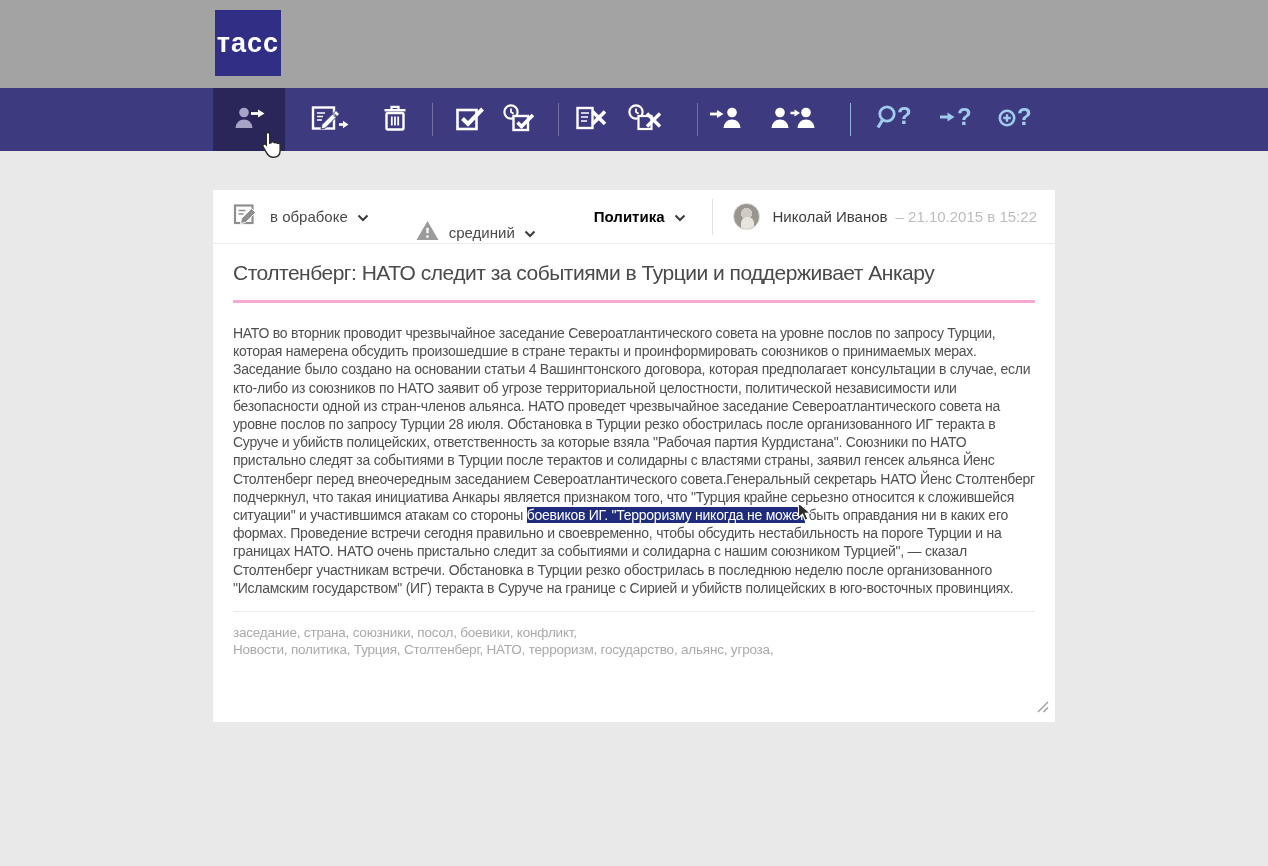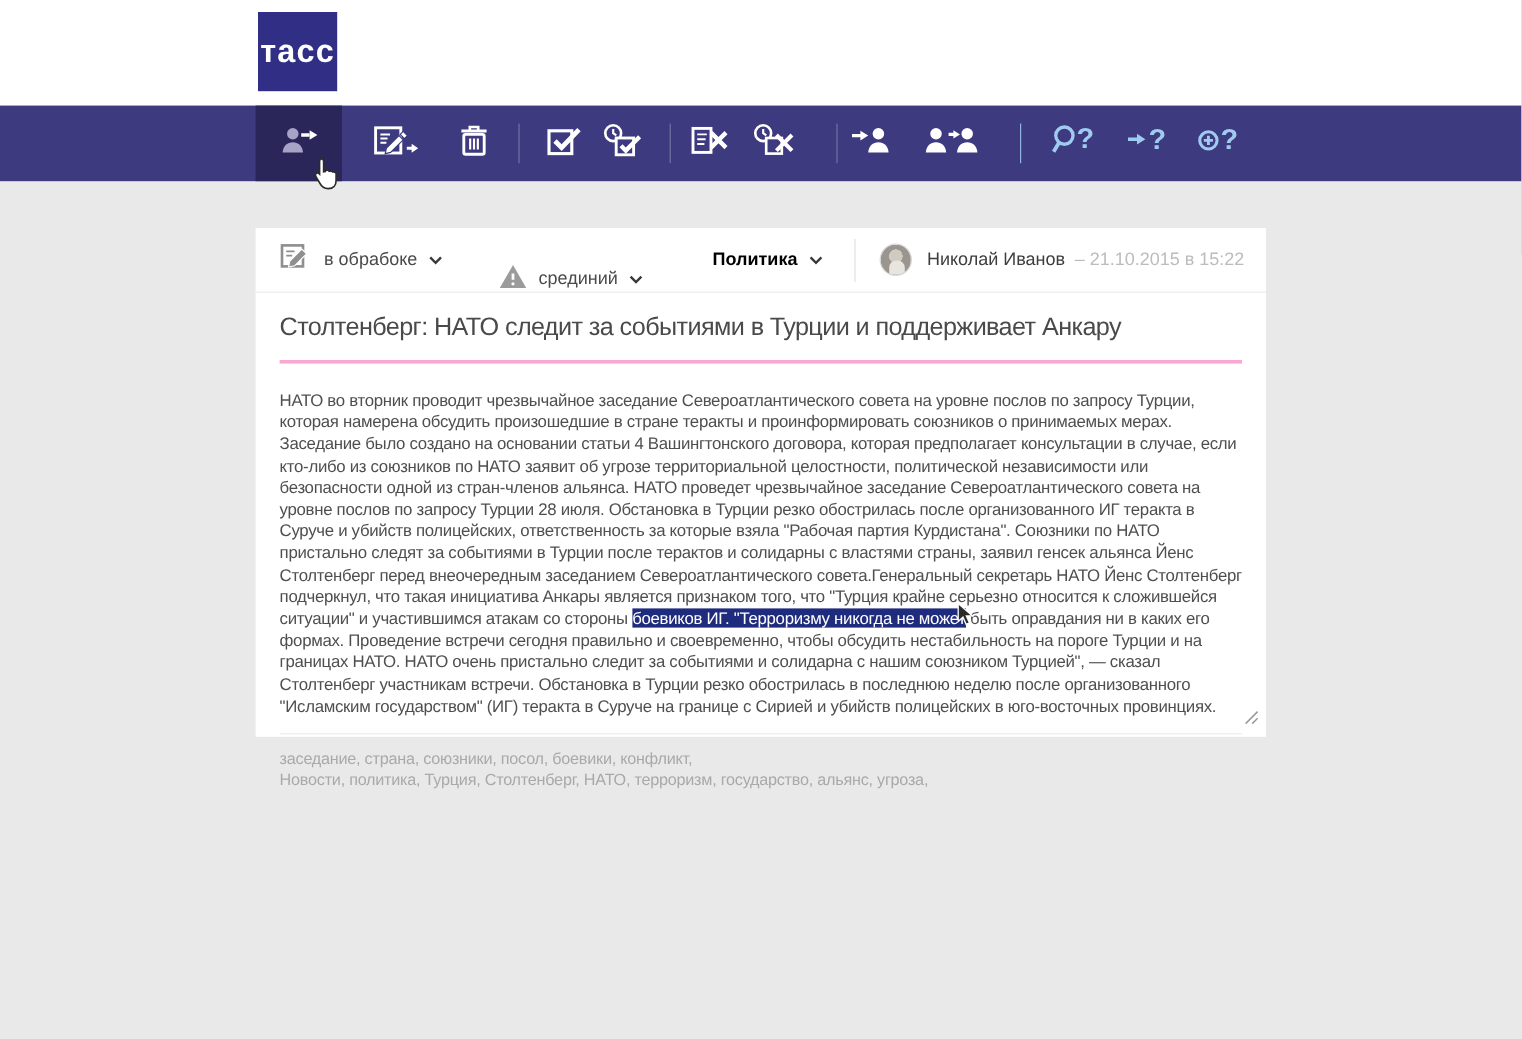--- a/index.html
+++ b/index.html
@@ -2,41 +2,41 @@
 <html><head>
 <meta charset="utf-8">
 <style>
   * { margin:0; padding:0; box-sizing:border-box; }
   html,body { background:#cfcfcf; }
   .screen {
     position:relative; width:1268px; height:866px; overflow:hidden;
     background:#e9e9e9; font-family:"Liberation Sans", sans-serif;
   }
   
-  .masthead { position:absolute; left:0; top:0; width:1268px; height:88px; background:#ffffff; }
+  .masthead { position:absolute; left:0; top:0; width:1268px; height:88px; background:#a3a3a3; }
   .logo-square {
     position:absolute; left:215px; top:10px; width:66px; height:66px;
     background:#312F85; color:#fff; display:flex; align-items:center; justify-content:center;
     font-size:27px; font-weight:bold; letter-spacing:1px;
   }
   .tagline {
     position:absolute; left:305px; top:39px; color:#3C3A8E;
     font-size:15.5px; font-weight:bold; letter-spacing:0.6px; line-height:20px;
   }
   
   .toolbar { position:absolute; left:0; top:88px; width:1268px; height:63px; background:#3E3A7F; }
   .tool {
     position:absolute; top:0; height:63px; width:48px;
     display:flex; align-items:center; justify-content:center; cursor:pointer;
   }
   .tool.active-tile { left:213px; width:72px; background:#2A2659; }
   .tb-sep { position:absolute; top:15px; width:1px; height:33px; background:rgba(255,255,255,0.28); }
   .tb-sep.blue { background:#9FCBEE; opacity:0.85; }
   
-  .card { position:absolute; left:213px; top:190px; width:842px; height:424px; background:#ffffff; }
+  .card { position:absolute; left:213px; top:190px; width:842px; height:532px; background:#ffffff; }
   .card-header {
     height:54px; border-bottom:1px solid #ebebeb;
     display:flex; align-items:center; padding:0 18px 0 20px;
   }
   .status-group { display:flex; align-items:center; gap:9px; cursor:pointer; }
   .status-label { font-size:15px; color:#4a4a4a; }
   .status-label.bold { font-weight:bold; color:#000000;padding-left:20px; }
   .gap36 { margin-left:38px; }
   .gap44 { margin-left:46px;margin-top:32px; }
   .author-block { margin-left:auto; display:flex; align-items:center; }

